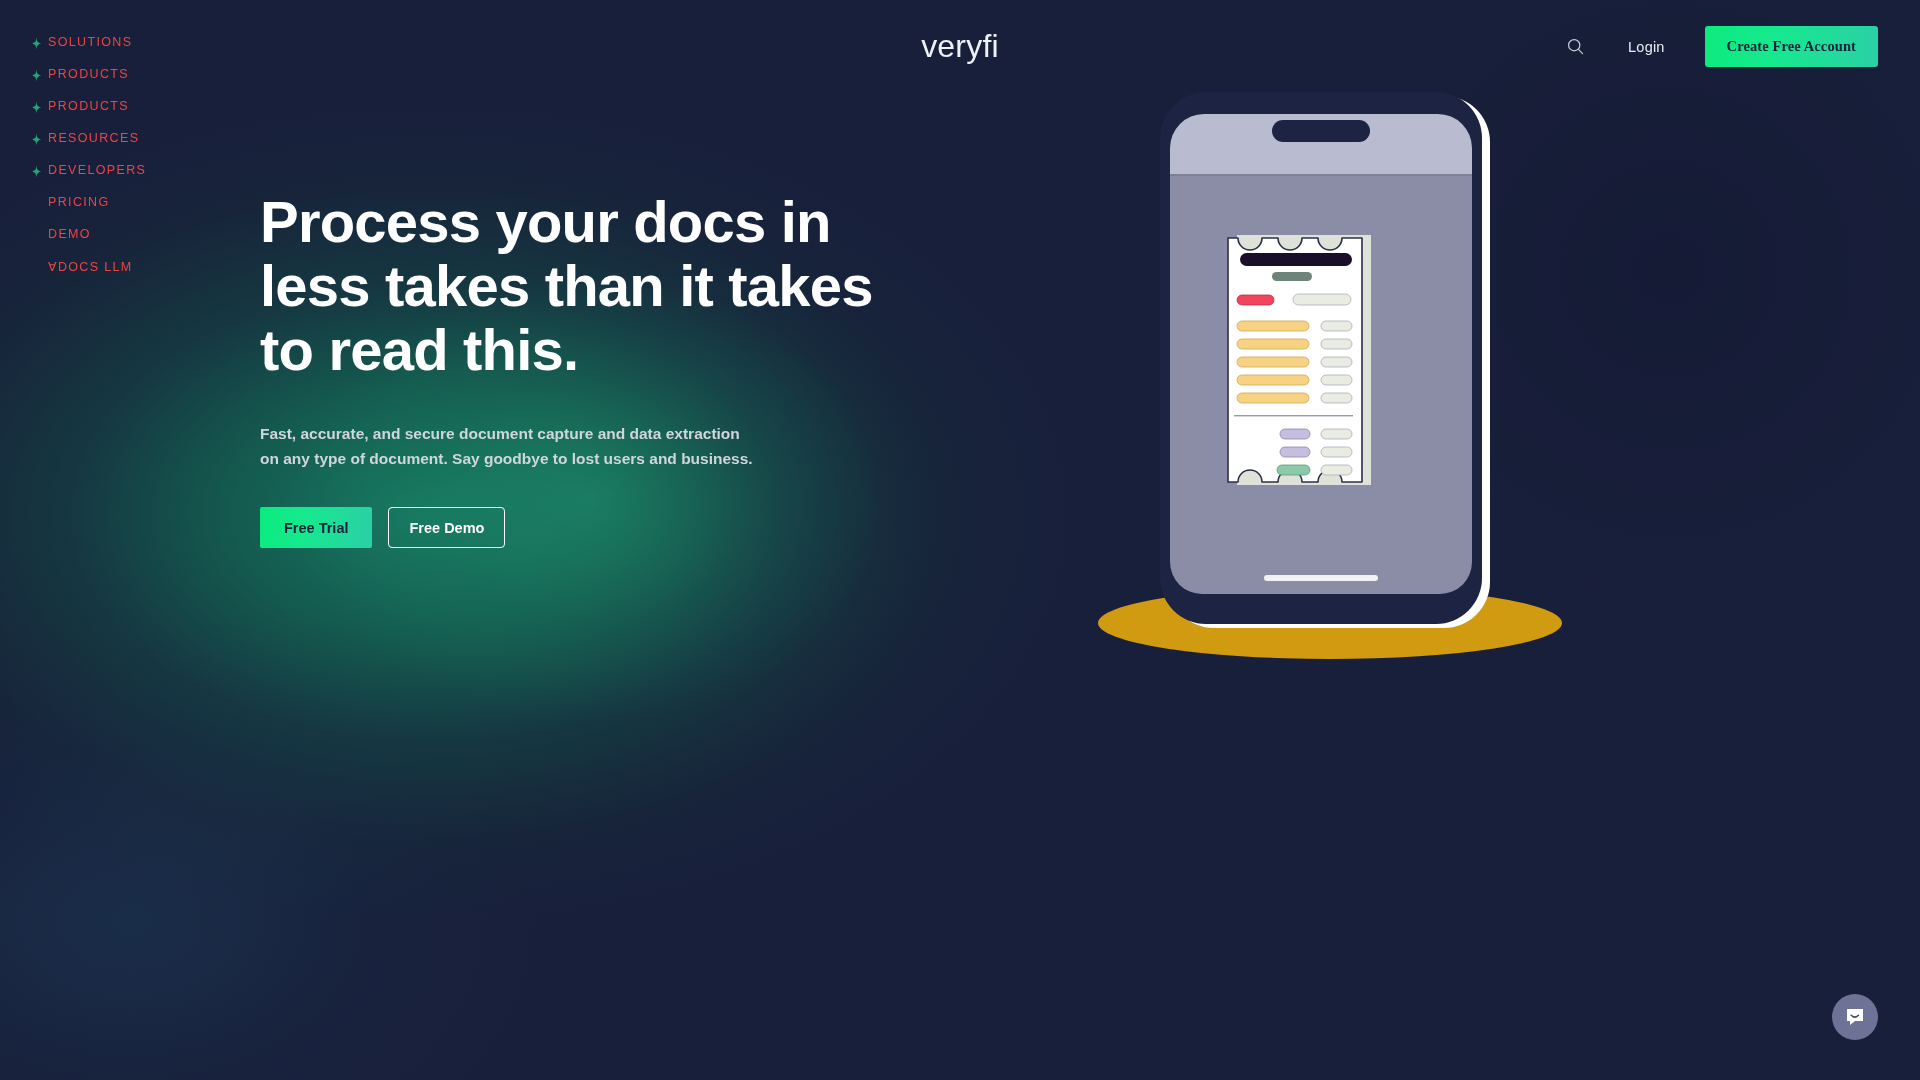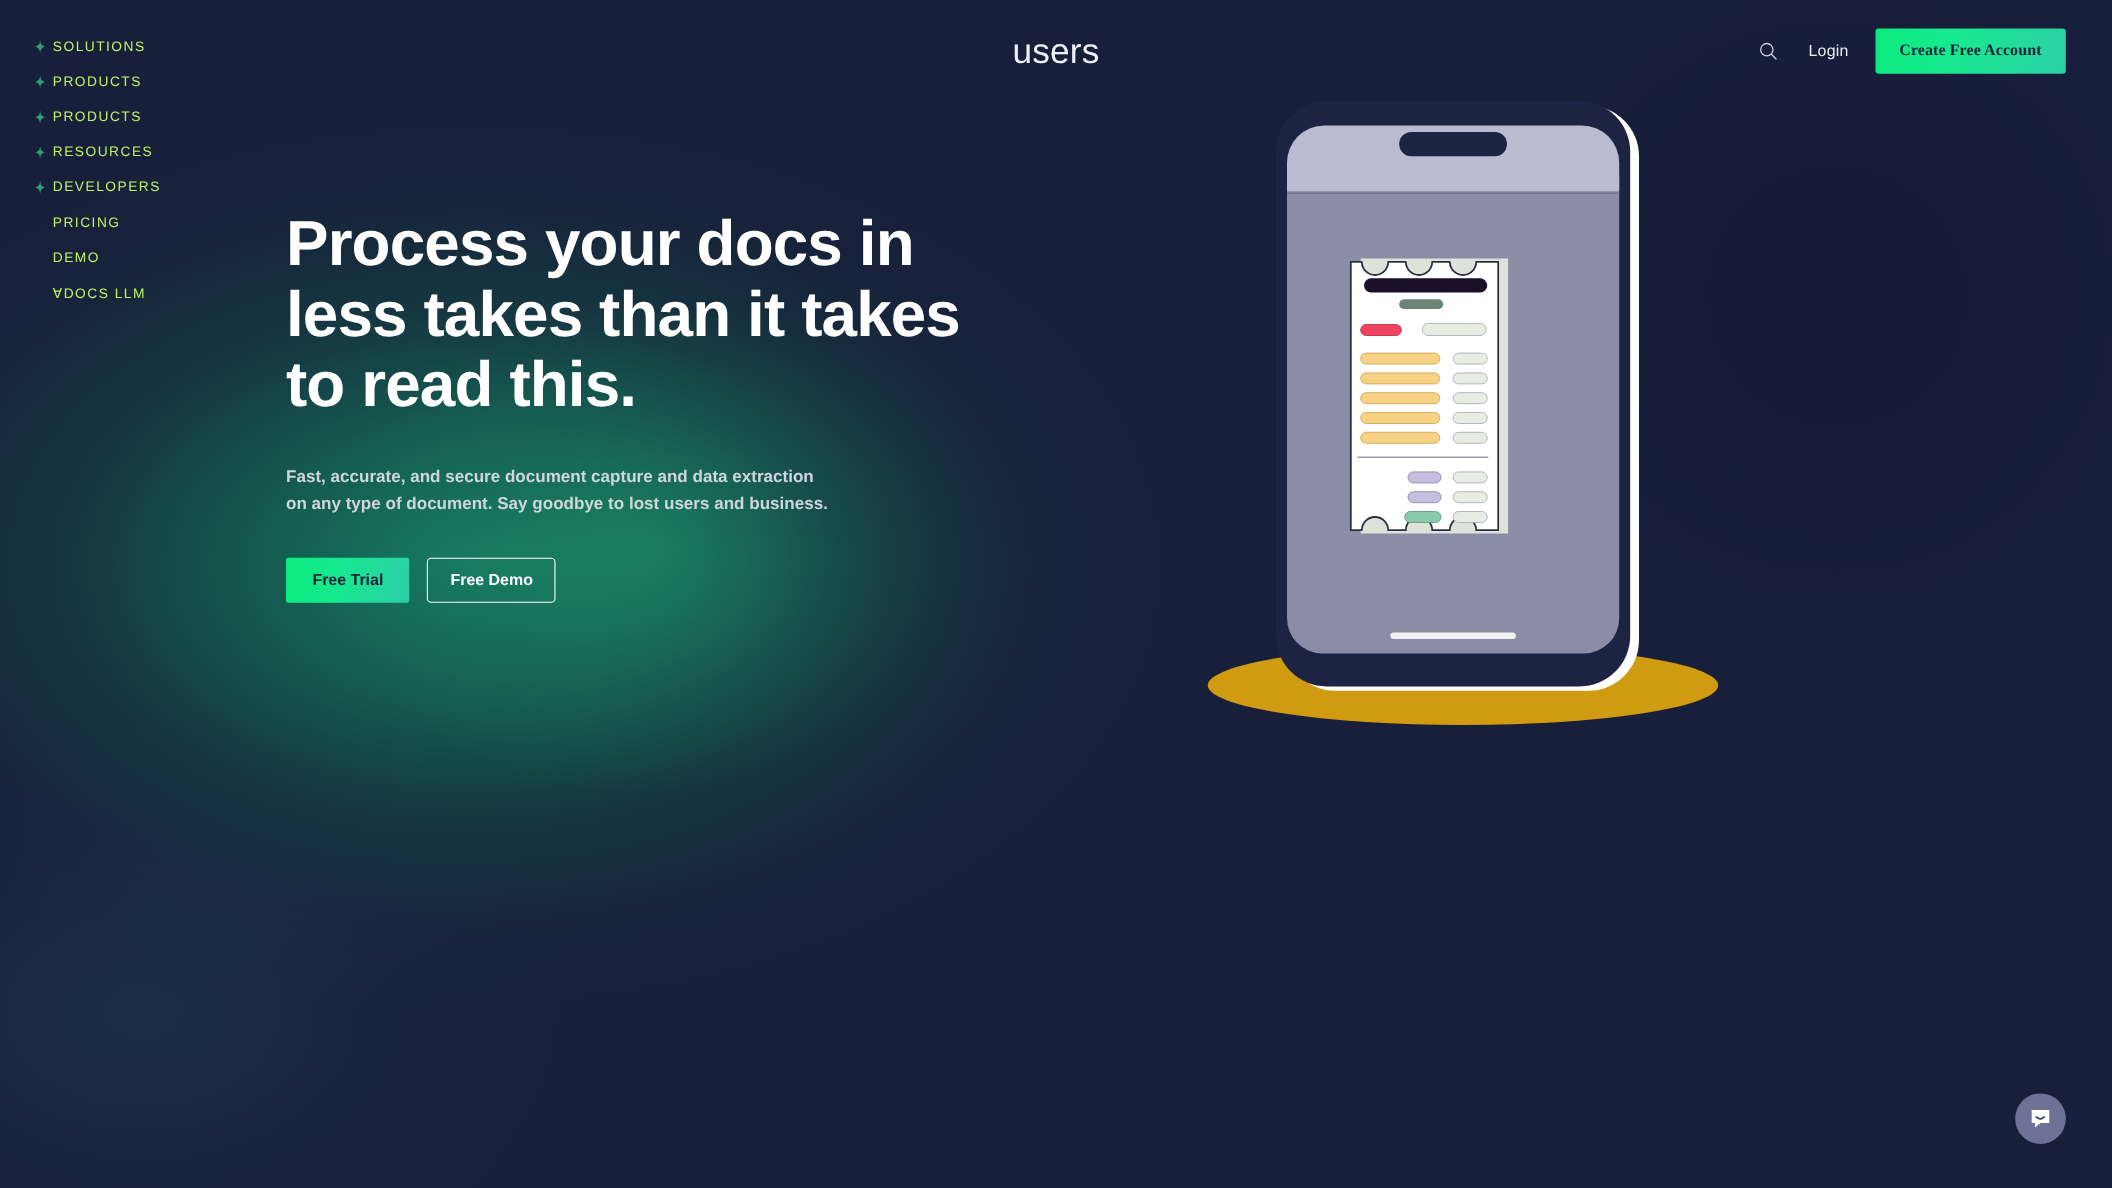--- a/index.html
+++ b/index.html
@@ -81,21 +81,21 @@
   .nav-item .spark {
     position:absolute;
     left:30px; top:50%;
     width:13px; height:13px;
     margin-top:-6.5px;
     display:block;
   }
   .nav-label {
     font-size:12.5px;
     letter-spacing:1.35px;
-    color:#bef264;
+    color:#ef4444;
     font-weight:400;
     white-space:nowrap;
   }
 
   
   .logo {
     position:absolute;
     left:50%; top:28px;
     transform:translateX(-50%);
     font-size:32px;
@@ -105,21 +105,21 @@
     z-index:30;
     user-select:none;
   }
 
   
   .top-right {
     position:absolute;
     right:42px; top:26px;
     display:flex;
     align-items:center;
-    gap:0px;
+    gap:16px;
     z-index:30;
   }
   .search-btn {
     width:34px; height:34px;
     display:flex; align-items:center; justify-content:center;
     cursor:pointer;
     margin-right:20px;
   }
   .login-link {
     font-size:14.5px;
@@ -264,21 +264,21 @@
         <span class="nav-label">PRICING</span>
       </div>
       <div class="nav-item">
         <span class="nav-label">DEMO</span>
       </div>
       <div class="nav-item">
         <span class="nav-label">∀DOCS LLM</span>
       </div>
     </nav>
 
-  <div class="logo">users</div>
+  <div class="logo">veryfi</div>
 
   <div class="top-right">
     <div class="search-btn">
       <svg width="17" height="17" viewBox="0 0 17 17" fill="none" aria-hidden="true">
         <circle cx="7.2" cy="7.2" r="5.6" stroke="#c9cedb" stroke-width="1.25"></circle>
         <line x1="11.4" y1="11.4" x2="15.6" y2="15.6" stroke="#c9cedb" stroke-width="1.25" stroke-linecap="round"></line>
       </svg>
     </div>
     <div class="login-link">Login</div>
     <button class="cta-btn">Create Free Account</button>

